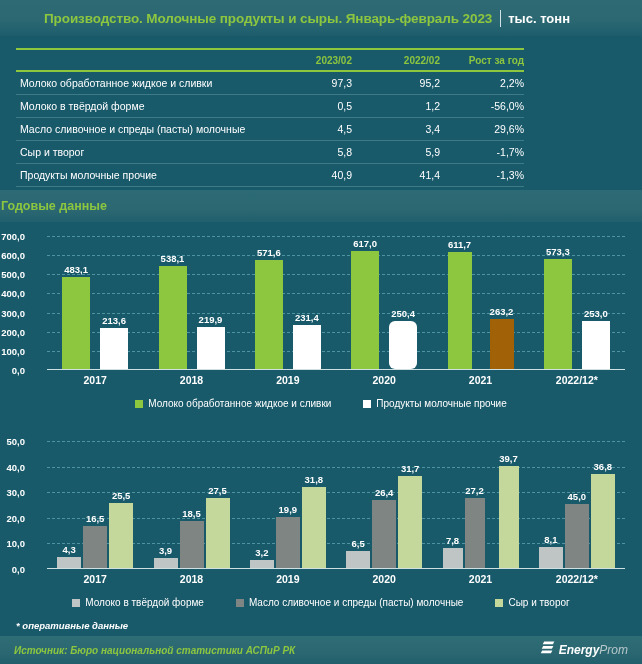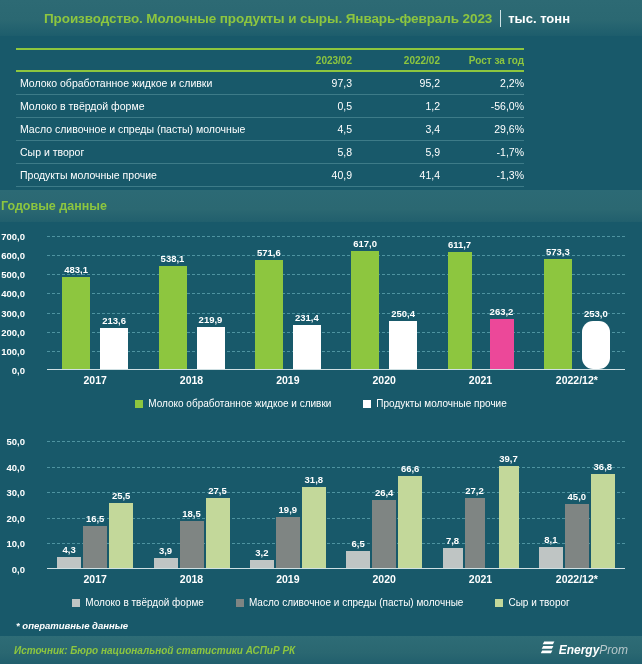--- a/index.html
+++ b/index.html
@@ -239,37 +239,37 @@
             <span class="vlabel">571,6</span>
           </div>
           <div class="bar" style="width: 28px; height: 44.2966px; background: rgb(255, 255, 255);">
             <span class="vlabel">231,4</span>
           </div>
         </div>
         <div class="group" style="left: 304.167px; width: 66px;">
           <div class="bar" style="width: 28px; height: 118.111px; background: rgb(141, 198, 63); margin-right: 10px;">
             <span class="vlabel">617,0</span>
           </div>
-          <div class="bar" style="width: 28px; height: 47.9337px; background: rgb(255, 255, 255);">
+          <div class="bar" style="width: 28px; height: 47.9337px; background: rgb(255, 255, 255); border-radius: 6px;">
             <span class="vlabel">250,4</span>
           </div>
         </div>
         <div class="group" style="left: 400.5px; width: 66px;">
           <div class="bar" style="width: 28px; height: 117.097px; background: rgb(141, 198, 63); margin-right: 10px;">
             <span class="vlabel">611,7</span>
           </div>
-          <div class="bar" style="width: 28px; height: 50.384px; background: #ec4899; margin-left: 8px;">
+          <div class="bar" style="width: 28px; height: 50.384px; background: #a16207; margin-left: 8px;">
             <span class="vlabel">263,2</span>
           </div>
         </div>
         <div class="group" style="left: 496.833px; width: 66px;">
           <div class="bar" style="width: 28px; height: 109.746px; background: rgb(141, 198, 63); margin-right: 10px;">
             <span class="vlabel">573,3</span>
           </div>
-          <div class="bar" style="width: 28px; height: 48.4314px; background: rgb(255, 255, 255); border-radius: 11px;">
+          <div class="bar" style="width: 28px; height: 48.4314px; background: rgb(255, 255, 255);">
             <span class="vlabel">253,0</span>
           </div>
         </div>
       </div>
     <div class="legend">
         <span class="legend-item">
           <span class="swatch" style="background: rgb(141, 198, 63);"></span>
           <span>Молоко обработанное жидкое и сливки</span>
         </span>
         <span class="legend-item">
@@ -332,21 +332,21 @@
           </div>
         </div>
         <div class="group" style="left: 299.167px; width: 76px;">
           <div class="bar" style="width: 24px; height: 16.64px; background: rgb(191, 197, 196); margin-right: 2px;">
             <span class="vlabel">6,5</span>
           </div>
           <div class="bar" style="width: 24px; height: 67.584px; background: rgb(127, 133, 131); margin-right: 2px;">
             <span class="vlabel">26,4</span>
           </div>
           <div class="bar" style="width: 24px; height: 92.16px; background: rgb(195, 216, 154);">
-            <span class="vlabel">66,6</span>
+            <span class="vlabel">31,7</span>
           </div>
         </div>
         <div class="group" style="left: 395.5px; width: 76px;">
           <div class="bar" style="width: 24px; height: 19.968px; background: rgb(191, 197, 196); margin-right: 2px;">
             <span class="vlabel">7,8</span>
           </div>
           <div class="bar" style="width: 24px; height: 69.632px; background: rgb(127, 133, 131); margin-right: 14px;">
             <span class="vlabel">27,2</span>
           </div>
           <div class="bar" style="width: 24px; height: 101.632px; background: rgb(195, 216, 154);">

